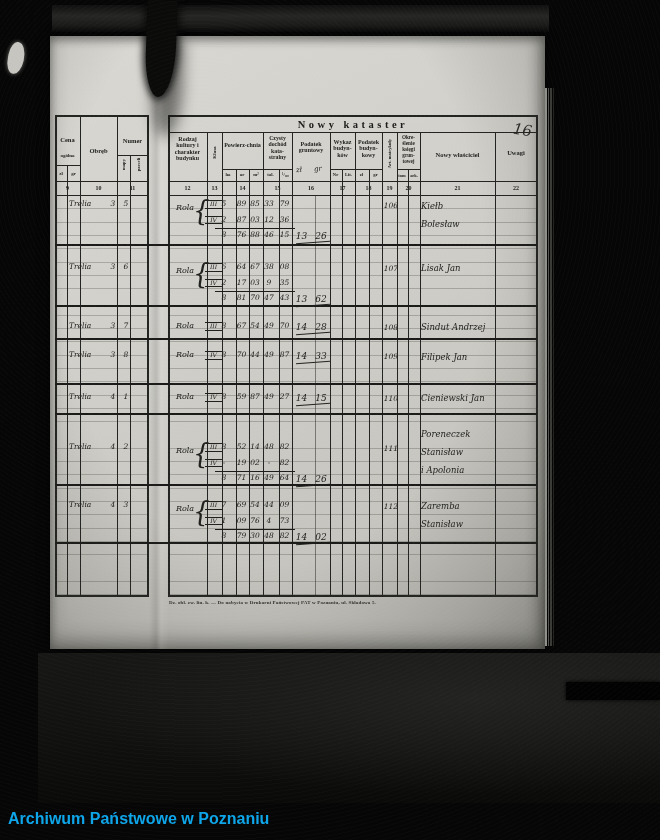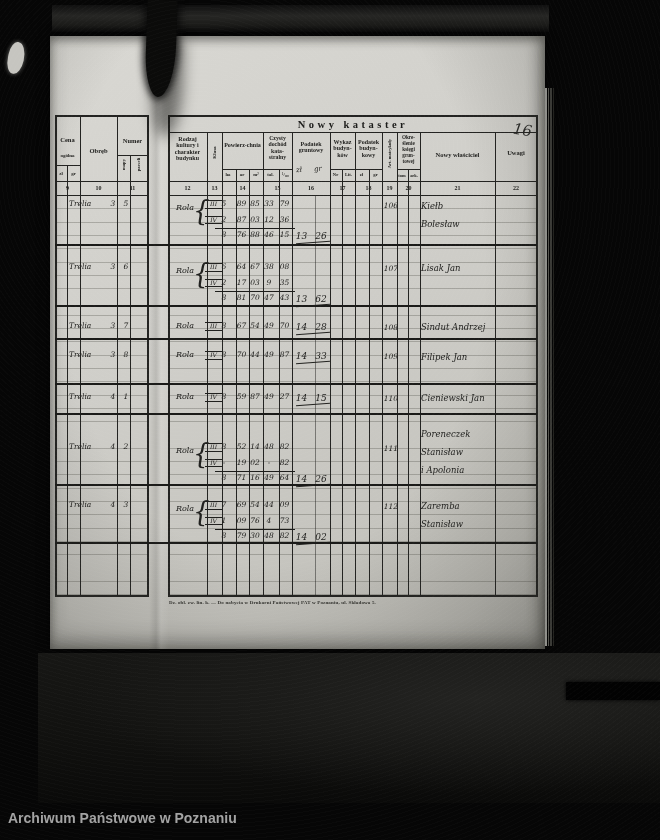--- a/index.html
+++ b/index.html
@@ -17,22 +17,22 @@
   .hd{font-weight:bold;text-align:center;line-height:1.08;position:absolute;color:#1d1d1b;}
   .unit{font-weight:bold;text-align:center;position:absolute;color:#1d1d1b;}
   .num{font-weight:bold;text-align:center;position:absolute;color:#1d1d1b;font-size:6px;}
   .vertlbl{position:absolute;font-weight:bold;color:#1d1d1b;text-align:center;transform:rotate(-90deg);white-space:nowrap;}
   .hand{font-family:"DejaVu Serif",serif;font-style:italic;color:#20201e;position:absolute;}
   .title{position:absolute;left:118px;top:83px;width:370px;text-align:center;font-weight:bold;
          font-size:10.5px;letter-spacing:3.5px;color:#1b1b19;}
   .pagenum{left:463px;top:85px;font-size:15px;transform:rotate(8deg);color:#2a2a28;}
   .footnote{position:absolute;left:119px;top:564px;width:270px;font-size:5px;color:#33332f;
             letter-spacing:.15px;white-space:nowrap;overflow:hidden;font-weight:bold;}
-  .archive-label{position:absolute;left:8px;top:810px;color:#a3a3a3;
-            font-family:"Liberation Sans",sans-serif;font-weight:bold;font-size:14px;}
+  .archive-label{position:absolute;left:8px;top:810px;color:#0ea5e9;
+            font-family:"Liberation Sans",sans-serif;font-weight:bold;font-size:16px;}
   .top-band{position:absolute;left:52px;top:5px;width:497px;height:27px;
             background:linear-gradient(to bottom,#101010,#262624 40%,#1c1c1a 75%,#0a0a0a);}
   .spine-blob{position:absolute;left:146px;top:0;width:30px;height:97px;background:#0b0b0a;
             border-radius:0 0 55% 45%;transform:rotate(2deg);
             box-shadow:0 0 7px 3px rgba(8,8,8,.85), 8px 40px 14px rgba(15,15,13,.5);}
   .sliver{position:absolute;left:8px;top:42px;width:16px;height:32px;background:#c6c5c0;
             border-radius:45% 55% 50% 50%;transform:rotate(12deg);box-shadow:0 0 4px rgba(190,190,185,.6);}
   .stackline{position:absolute;top:88px;height:558px;}
   .bottom-wash{position:absolute;left:38px;top:653px;width:622px;height:150px;
             background:radial-gradient(ellipse at 70% 30%,#232321,transparent 65%),

